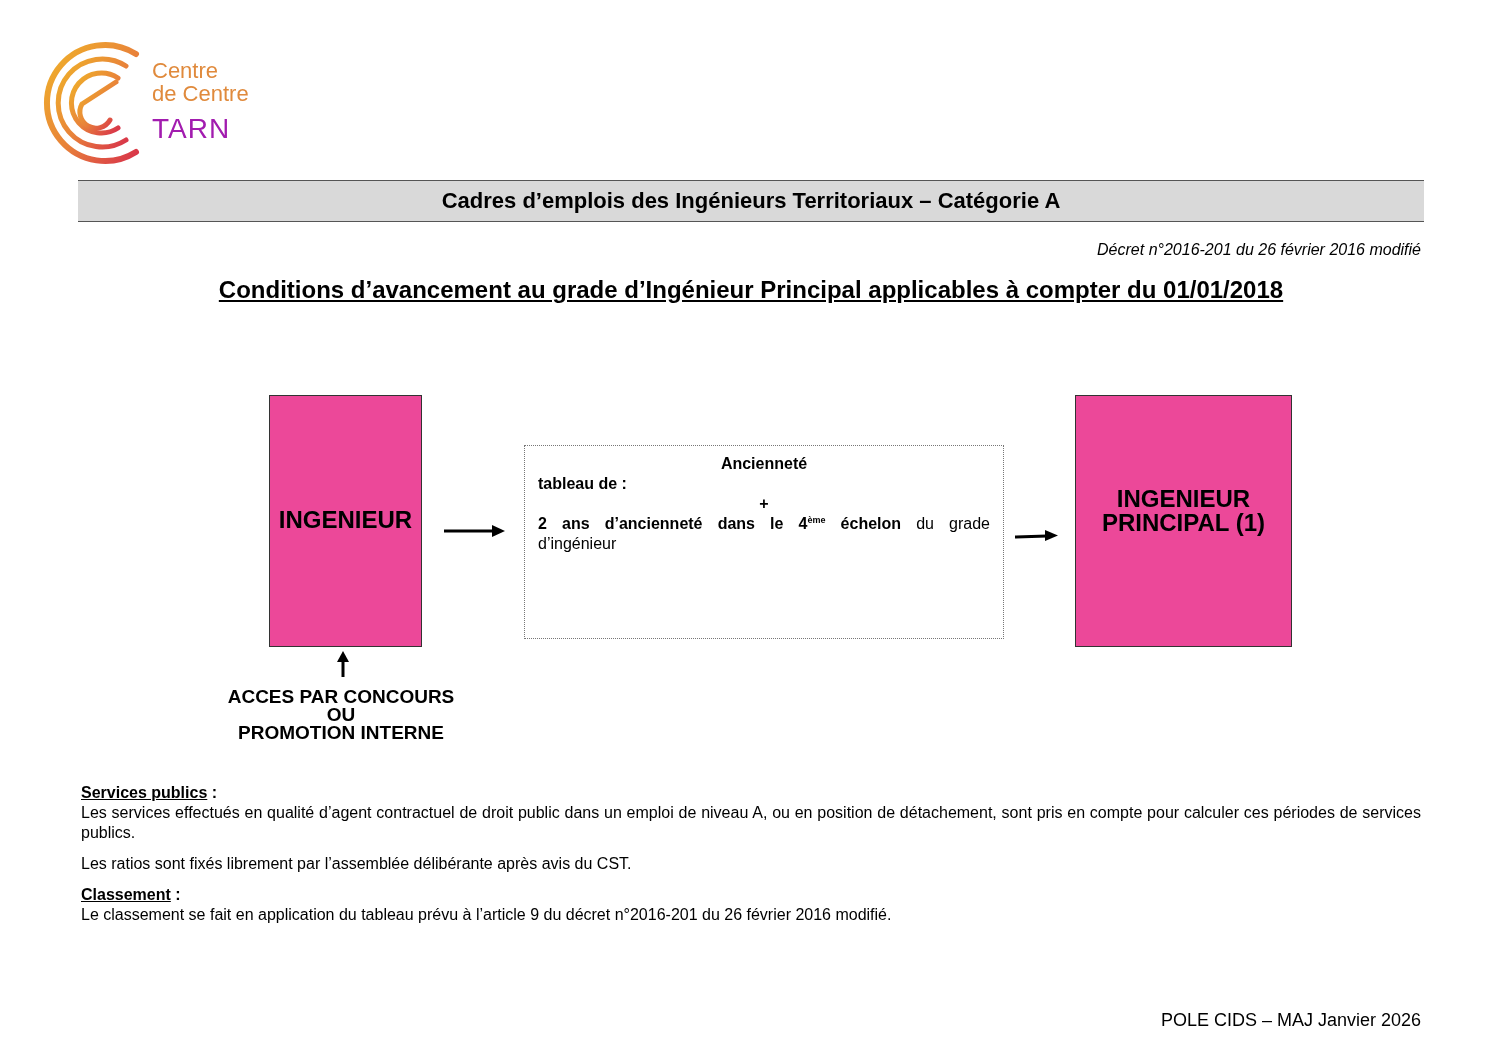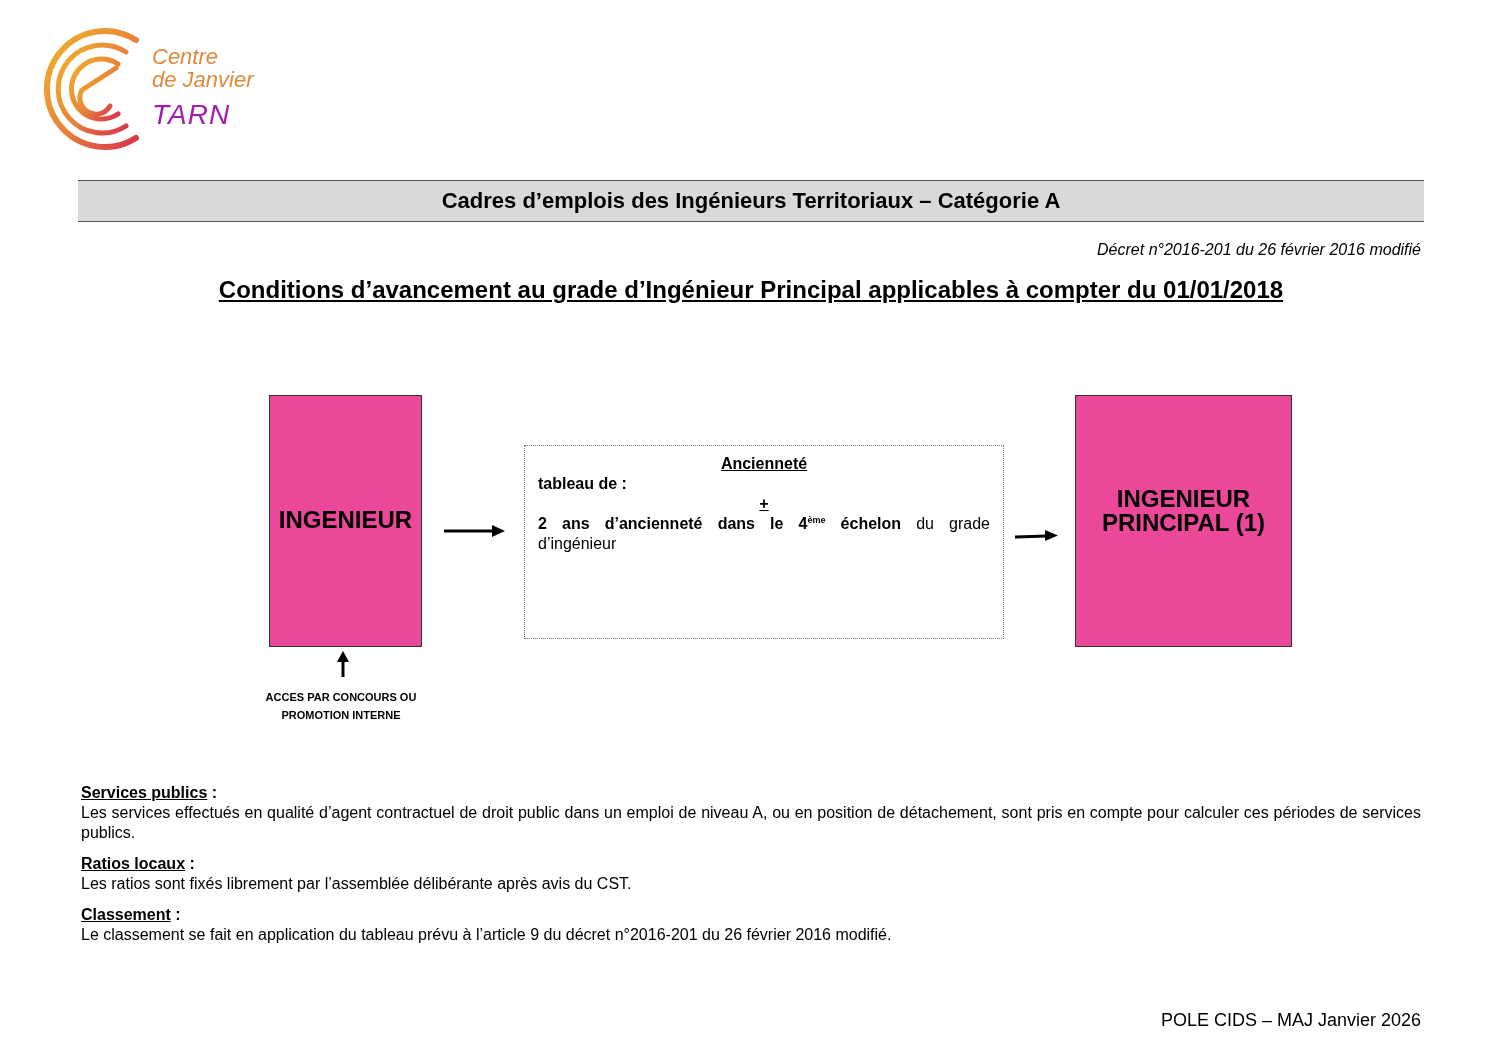--- a/index.html
+++ b/index.html
@@ -1,20 +1,20 @@
 <!DOCTYPE html>
 <html><head>
 <meta charset="utf-8">
 <style>
   html, body { margin:0; padding:0; background:#ffffff; }
   body { width:1497px; height:1058px; position:relative; overflow:hidden;
          font-family:"Liberation Sans", sans-serif; color:#000; }
 
   
-  .logo { position:absolute; left:38px; top:26px; width:245px; height:126px;font-style:italic; }
+  .logo { position:absolute; left:38px; top:40px; width:245px; height:126px; }
   .logo svg { position:absolute; left:0; top:0; }
   .logo-text { position:absolute; left:114px; top:20px; color:#e08a3c; line-height:1; }
   .logo-text .l1, .logo-text .l2 { font-size:22px; display:block; }
   .logo-text .l1 { margin-bottom:1px; }
   .logo-text .l3 { font-size:28px; display:block; margin-top:10px; letter-spacing:1px; color:#a21caf; }
 
   
   .title-bar { position:absolute; left:78px; top:180px; width:1346px; height:40px;
                background:#d9d9d9; border-top:1.5px solid #555; border-bottom:1.5px solid #555;
                display:flex; align-items:center; justify-content:center; }
@@ -30,28 +30,28 @@
          display:flex; align-items:center; justify-content:center; text-align:center;
          font-weight:bold; font-size:24px; line-height:24px; }
   .box-ing { left:269px; top:395px; width:151px; height:250px; }
   .box-princ { left:1075px; top:395px; width:215px; height:250px; }
   .box-princ span { margin-top:-20px; }
   .box-ing span { margin-top:-3px; }
 
   .cond { position:absolute; left:524px; top:445px; width:480px; height:194px;
           border:1px dotted #777; box-sizing:border-box; padding:8px 13px 0 13px;
           font-size:16px; line-height:20px; }
-  .cond .center { text-align:center; font-weight:bold;text-decoration:underline; }
+  .cond .center { text-align:center; font-weight:bold; }
   .cond .just-last { text-align:justify; text-align-last:justify; }
   .cond b { font-weight:bold; }
   .cond sup { font-size:9px; line-height:0; vertical-align:6px; font-weight:bold; }
 
   .arrow { position:absolute; }
   .access { position:absolute; left:220px; top:688px; width:242px; text-align:center;
-            font-size:11px; font-weight:bold; line-height:18px; }
+            font-size:19px; font-weight:bold; line-height:18px; }
 
   
   .notes { position:absolute; left:81px; top:783px; width:1340px; font-size:16px; line-height:20px; }
   .note { margin-bottom:11px; }
   .note-head { font-weight:bold; }
   .note-head u { text-decoration:underline; }
   .note-body { text-align:justify; }
 
   .footer { position:absolute; right:76px; top:1010px; font-size:18px; }
 </style>
@@ -67,21 +67,21 @@
         <stop offset="1" stop-color="#d8334a"></stop>
       </linearGradient>
     </defs>
     <path d="M98 14 A58 58 0 1 0 98 112" fill="none" stroke="url(#lg)" stroke-width="6" stroke-linecap="round"></path>
     <path d="M88 26 A44 44 0 1 0 88 100" fill="none" stroke="url(#lg)" stroke-width="5" stroke-linecap="round"></path>
     <path d="M80 38 A30 30 0 1 0 80 88" fill="none" stroke="url(#lg)" stroke-width="5" stroke-linecap="round"></path>
     <path d="M44 64 L78 42 M44 64 A16 16 0 0 0 72 80" fill="none" stroke="url(#lg)" stroke-width="5" stroke-linecap="round"></path>
   </svg>
   <div class="logo-text">
     <span class="l1">Centre</span>
-    <span class="l2">de Janvier</span>
+    <span class="l2">de Centre</span>
     <span class="l3">TARN</span>
   </div>
 </div>
 
 <div class="title-bar">
   <h1>Cadres d’emplois des Ingénieurs Territoriaux – Catégorie A</h1>
 </div>
 
 <div class="decree">Décret n°2016-201 du 26 février 2016 modifié</div>
 
@@ -125,21 +125,20 @@
   <div>ACCES PAR CONCOURS OU</div>
   <div>PROMOTION INTERNE</div>
 </div>
 
 <div class="notes">
   <div class="note">
     <div class="note-head"><u>Services publics</u><span> :</span></div>
     <div class="note-body">Les services effectués en qualité d’agent contractuel de droit public dans un emploi de niveau A, ou en position de détachement, sont pris en compte pour calculer ces périodes de services publics.</div>
   </div>
   <div class="note">
-    <div class="note-head"><u>Ratios locaux</u><span> :</span></div>
     <div class="note-body">Les ratios sont fixés librement par l’assemblée délibérante après avis du CST.</div>
   </div>
   <div class="note">
     <div class="note-head"><u>Classement</u><span> :</span></div>
     <div class="note-body">Le classement se fait en application du tableau prévu à l’article 9 du décret n°2016-201 du 26 février 2016 modifié.</div>
   </div>
 </div>
 
 <div class="footer">POLE CIDS – MAJ Janvier 2026</div>
 

